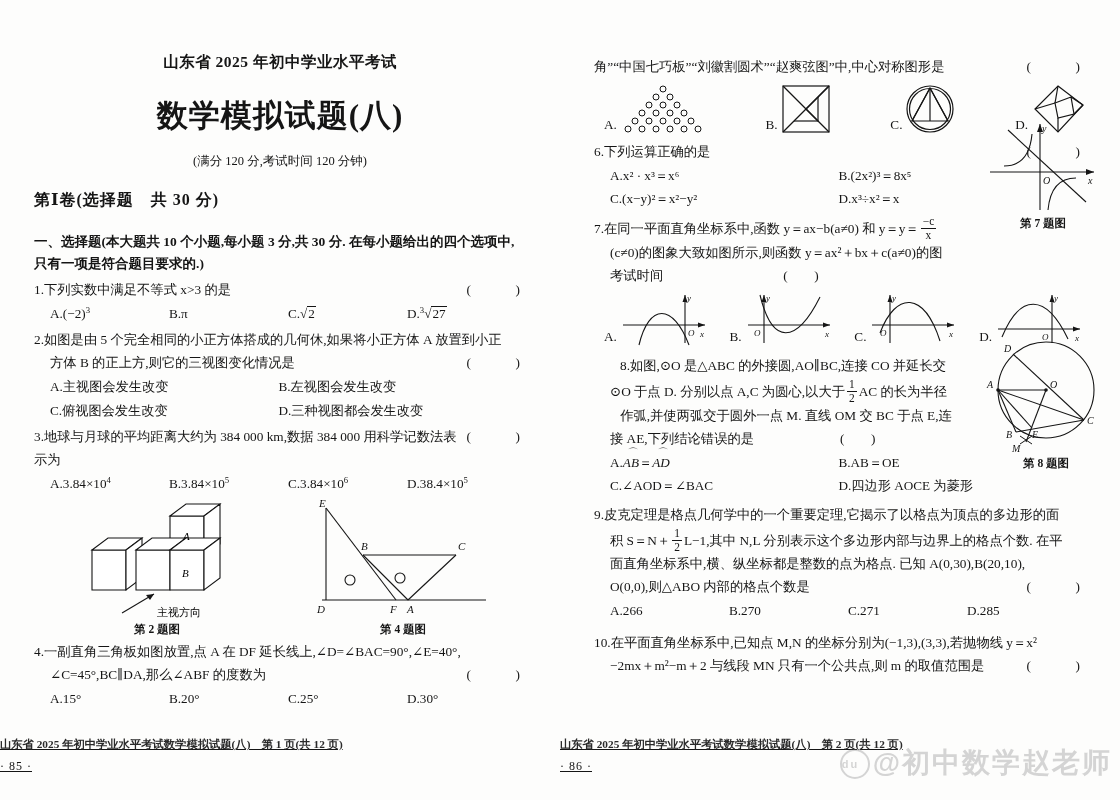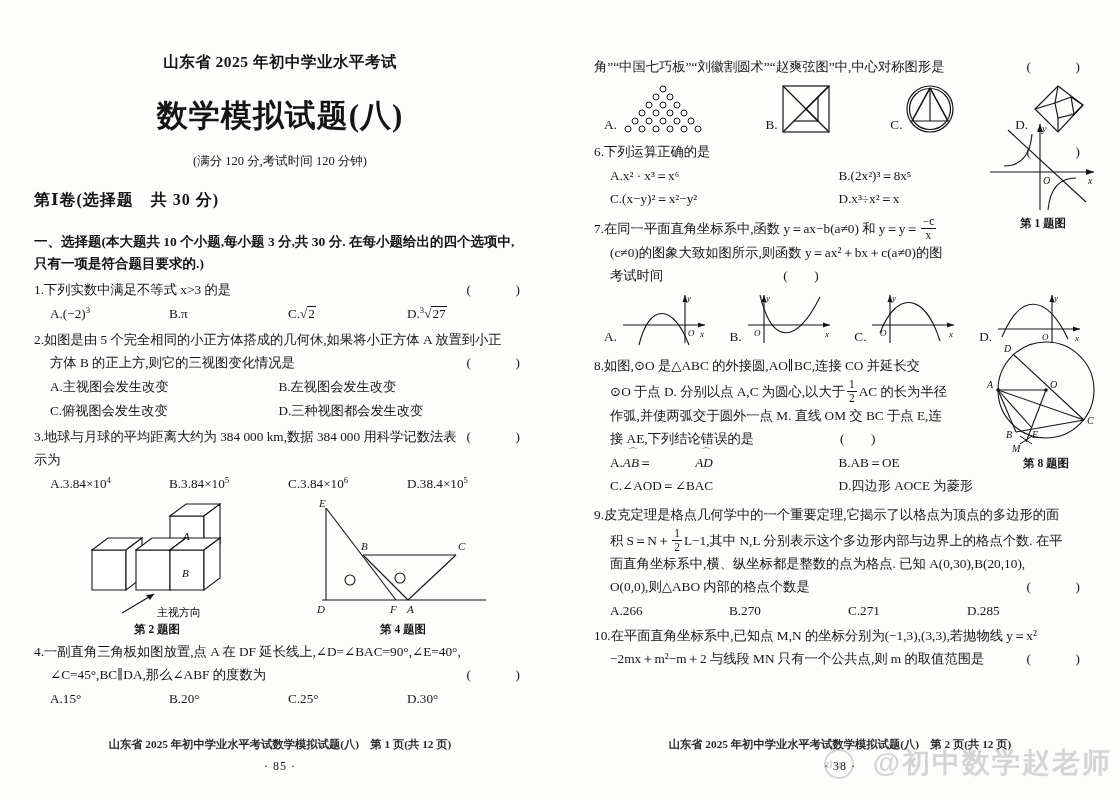--- a/index.html
+++ b/index.html
@@ -51,33 +51,33 @@
 
   
   .figrow{display:flex;justify-content:space-around;align-items:flex-end;margin-top:2px;}
   .fig{text-align:center;}
   .figcap{font-size:11.5px;font-weight:bold;margin-top:2px;}
   svg{display:block;}
 
   .float-fig{position:absolute;}
 
   
-  .footer{position:absolute;bottom:26px;left:0;width:100%;text-align:center;}
+  .footer{position:absolute;bottom:26px;left:0;width:100%;text-align:left;text-decoration:underline;}
   .foot-line{font-size:11.3px;font-weight:bold;color:#2a2a2a;}
   .foot-pg{font-size:12px;margin-top:7px;letter-spacing:1px;}
 
   .watermark{
     position:absolute;right:8px;bottom:18px;
     font-size:28px;font-weight:bold;color:rgba(120,120,120,.30);
     letter-spacing:2px;white-space:nowrap;pointer-events:none;
     font-family:"Liberation Sans",sans-serif;
   }
   .wm-badge{
     display:inline-block;width:26px;height:26px;border:2px solid rgba(120,120,120,.3);
-    border-radius:50%;font-size:11px;line-height:26px;text-align:left;vertical-align:4px;margin-right:19px;
+    border-radius:50%;font-size:11px;line-height:26px;text-align:left;vertical-align:4px;margin-right:3px;
   }
   .inline-opts{display:flex;align-items:flex-end;justify-content:space-between;padding-left:10px;margin-top:2px;}
   .inline-opts .io{display:flex;align-items:flex-end;}
   .inline-opts .io .lbl{font-size:13.2px;margin-right:2px;padding-bottom:2px;}
 </style>
 </head>
 <body>
 
 <div class="page">
 
@@ -304,21 +304,21 @@
             <path d="M22,48 C38,48 48,38 50,16"></path>
             <path d="M66,92 C68,70 78,60 94,60"></path>
             <line x1="26" y1="12" x2="104" y2="84"></line>
           </g>
           <g font-size="10" font-style="italic" font-family="Liberation Serif, serif" fill="#151515">
             <text x="60" y="14">y</text>
             <text x="106" y="66">x</text>
             <text x="61" y="66">O</text>
           </g>
         </svg>
-        <div class="figcap" style="text-align:center;">第 1 题图</div>
+        <div class="figcap" style="text-align:center;">第 7 题图</div>
       </div>
 
       <div class="q" style="margin-top:4px;">
         <span class="stem" style="display:block;width:370px;">
           <span>7.</span><span>在同一平面直角坐标系中,函数 y＝ax−b(a≠0) 和 y＝y＝</span><span class="frac"><span class="num">−c</span><span class="den">x</span></span>
         </span>
         <span class="cont" style="width:380px;">(c≠0)的图象大致如图所示,则函数 y＝ax²＋bx＋c(a≠0)的图</span>
         <span class="cont" style="width:380px;"><span>考试时间</span><span style="margin-left:120px;">(　　)</span></span>
       </div>
 
@@ -418,26 +418,26 @@
             <text x="26" y="100">B</text>
             <text x="52" y="100">E</text>
             <text x="107" y="86">C</text>
             <text x="32" y="114">M</text>
           </g>
         </svg>
         <div class="figcap" style="text-align:center;">第 8 题图</div>
       </div>
 
       <div class="q" style="margin-top:8px;">
-        <span class="stem" style="display:block;width:352px;"><span>8.</span><span>如图,⊙O 是△ABC 的外接圆,AO∥BC,连接 CO 并延长交</span></span>
+        <span class="stem" style="display:block;width:352px;text-align:right;"><span>8.</span><span>如图,⊙O 是△ABC 的外接圆,AO∥BC,连接 CO 并延长交</span></span>
         <span class="cont" style="width:352px;"><span>⊙O 于点 D. 分别以点 A,C 为圆心,以大于</span><span class="frac"><span class="num">1</span><span class="den">2</span></span><span>AC 的长为半径</span></span>
-        <span class="cont" style="width:352px;">作弧,并使两弧交于圆外一点 M. 直线 OM 交 BC 于点 E,连</span>
+        <span class="cont" style="width:352px;text-align:center;">作弧,并使两弧交于圆外一点 M. 直线 OM 交 BC 于点 E,连</span>
         <span class="cont" style="width:352px;"><span>接 AE,下列结论错误的是</span><span style="margin-left:86px;">(　　)</span></span>
         <div class="opts two">
-          <div><span>A.</span><span class="arcov" style="font-style:italic;">AB</span>＝<span class="arcov" style="font-style:italic;margin-left:43px;">AD</span></div>
+          <div><span>A.</span><span class="arcov" style="font-style:italic;">AB</span>＝<span class="arcov" style="font-style:italic;">AD</span></div>
           <div><span>B.</span><span>AB＝OE</span></div>
         </div>
         <div class="opts two">
           <div><span>C.</span><span>∠AOD＝∠BAC</span></div>
           <div><span>D.</span><span>四边形 AOCE 为菱形</span></div>
         </div>
       </div>
 
       <div class="q" style="margin-top:6px;">
         <span class="stem"><span>9.</span><span>皮克定理是格点几何学中的一个重要定理,它揭示了以格点为顶点的多边形的面</span></span>
@@ -445,30 +445,30 @@
         <span class="cont">面直角坐标系中,横、纵坐标都是整数的点为格点. 已知 A(0,30),B(20,10),</span>
         <span class="cont"><span class="paren">(　　)</span><span>O(0,0),则△ABO 内部的格点个数是</span></span>
         <div class="opts">
           <div><span>A.</span><span>266</span></div>
           <div><span>B.</span><span>270</span></div>
           <div><span>C.</span><span>271</span></div>
           <div><span>D.</span><span>285</span></div>
         </div>
       </div>
 
-      <div class="q" style="margin-top:2px;">
+      <div class="q" style="margin-top:9px;">
         <span class="stem"><span>10.</span><span>在平面直角坐标系中,已知点 M,N 的坐标分别为(−1,3),(3,3),若抛物线 y＝x²</span></span>
         <span class="cont"><span class="paren">(　　)</span><span>−2mx＋m²−m＋2 与线段 MN 只有一个公共点,则 m 的取值范围是</span></span>
       </div>
 
     </div>
 
     <div class="footer">
       <div class="foot-line">山东省 2025 年初中学业水平考试数学模拟试题(八)　第 2 页(共 12 页)</div>
-      <div class="foot-pg">· 38 ·</div>
+      <div class="foot-pg">· 86 ·</div>
     </div>
 
     <div class="watermark">
       <span class="wm-badge">du</span><span>@初中数学赵老师</span>
     </div>
   </div>
 
 </div>
 
 </body></html>

